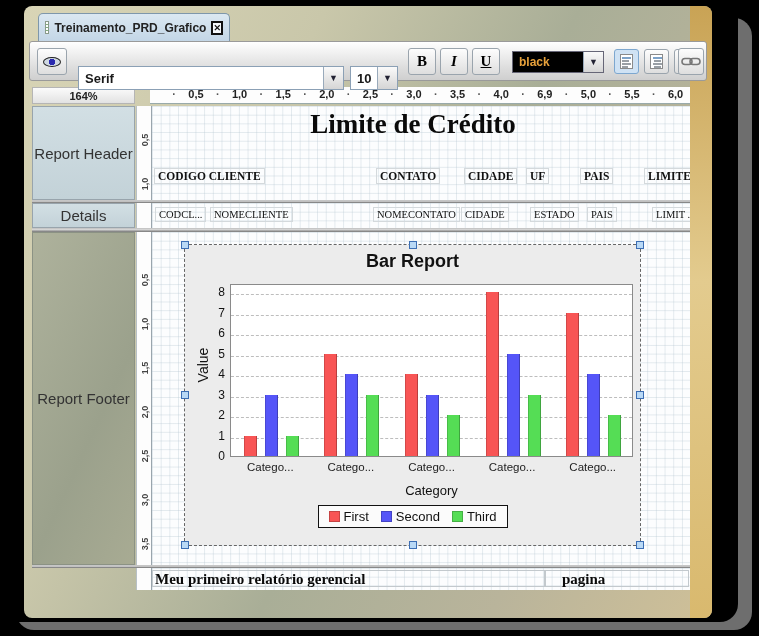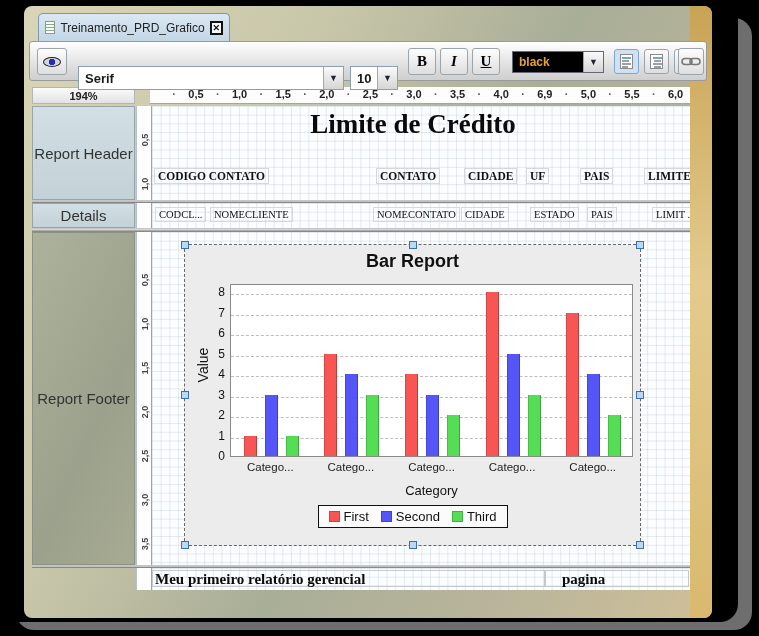--- a/index.html
+++ b/index.html
@@ -15,21 +15,21 @@
             background:linear-gradient(118deg,#d9d5b6 0%,#c9c7aa 30%,#a9ae97 55%,#b9b49b 78%,#cfc098 100%); }
   .window::after { content:""; position:absolute; right:0; top:0; bottom:0; width:22px;
             background:linear-gradient(180deg,#c9a355 0%,#e3cb8e 45%,#d9b96e 100%); }
 
   
   .tab { position:absolute; left:14px; top:7px; height:28px; width:192px;
          background:linear-gradient(#dbe8f2,#c3d6e6); border:1px solid #7e97ab; border-bottom:none;
          border-radius:5px 5px 0 0; display:flex; align-items:center; gap:5px; padding:0 6px; z-index:3;}
   .doc-icon { width:11px; height:13px; background:#fff; border:1px solid #8a9a8a;
          background-image:repeating-linear-gradient(#fff 0 2px,#7fae7f 2px 3px); }
-  .tab-label { font-size:12px; font-weight:normal; color:#222; white-space:nowrap; }
+  .tab-label { font-size:12px; font-weight:bold; color:#222; white-space:nowrap; }
   .tab-close { width:14px; height:14px; border:2px solid #111; background:#f6f9fc; color:#111;
          font-size:9px; font-weight:bold; display:flex; align-items:center; justify-content:center; cursor:pointer;}
 
   
   .toolbar { position:absolute; left:5px; top:35px; width:678px; height:40px;
          background:linear-gradient(#ffffff,#dcdcdc 70%,#cfcfcf); border:1px solid #9a9a9a;
          border-radius:3px; z-index:2; }
   .tbtn { position:absolute; top:6px; height:27px; background:linear-gradient(#fdfdfd,#dedede);
          border:1px solid #9aa4ad; border-radius:3px; display:flex; align-items:center; justify-content:center; cursor:pointer;}
   .eye-btn { left:7px; width:30px; }
@@ -183,21 +183,21 @@
           </span>
       </div>
       <div class="tbtn linkbtn">
         <svg width="20" height="11" viewBox="0 0 20 11">
           <rect x="1" y="2.5" width="10" height="6" rx="3" fill="none" stroke="#777" stroke-width="1.6"></rect>
           <rect x="9" y="2.5" width="10" height="6" rx="3" fill="none" stroke="#777" stroke-width="1.6"></rect>
         </svg>
       </div>
     </div>
 
-    <div class="zoom-cell">194%</div>
+    <div class="zoom-cell">164%</div>
     <div class="hruler">
         <b style="left: 24.2px;">·</b>
         <span style="left: 46px;">0,5</span>
         <b style="left: 67.8px;">·</b>
         <span style="left: 89.6px;">1,0</span>
         <b style="left: 111.4px;">·</b>
         <span style="left: 133.2px;">1,5</span>
         <b style="left: 155px;">·</b>
         <span style="left: 176.8px;">2,0</span>
         <b style="left: 198.6px;">·</b>
@@ -222,21 +222,21 @@
 
       <div class="row" style="top:0;height:94px;">
         <div class="band-label bl-blue">Report Header</div>
         <div class="vruler">
             <span style="top: 29px;">0,5</span>
             <span style="top: 73px;">1,0</span>
           </div>
         <div class="canvas">
           <div class="report-title">Limite de Crédito</div>
           <div class="colhead">
-              <span style="left: 2px;">CODIGO CONTATO</span>
+              <span style="left: 2px;">CODIGO CLIENTE</span>
               <span style="left: 224px;">CONTATO</span>
               <span style="left: 312px;">CIDADE</span>
               <span style="left: 374px;">UF</span>
               <span style="left: 428px;">PAIS</span>
               <span style="left: 492px;">LIMITE</span>
             </div>
         </div>
       </div>
       <div class="divider" style="top:94px;height:3px;"></div>
 

